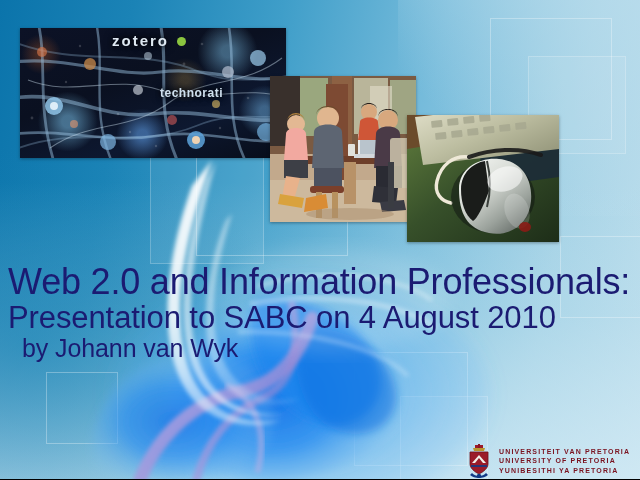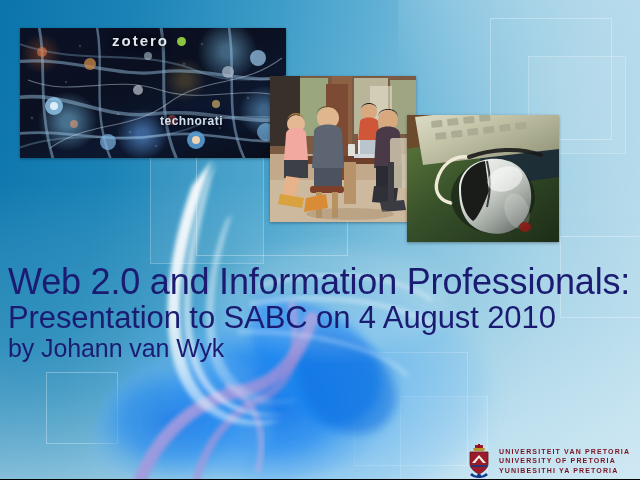--- a/index.html
+++ b/index.html
@@ -104,21 +104,21 @@
     letter-spacing: 1px;
     text-shadow: 0 0 5px rgba(0,0,0,.9), 0 0 10px rgba(0,0,0,.7);
     white-space: nowrap;
   }
   .net-label.zotero {
     left: 92px; top: 4px; font-size: 15px;
     letter-spacing: 2px;
   }
   .net-label.technorati {
     left: 140px; top: 58px; font-size: 12px;
-    color: #cfe0ee; letter-spacing: .5px; margin-top: 28px;
+    color: #cfe0ee; letter-spacing: .5px;
   }
   .zdot {
     display: inline-block;
     width: 9px; height: 9px;
     border-radius: 50%;
     background: #8bc53f;
     vertical-align: 2px;
     margin-left: 1px;
   }
 
@@ -152,20 +152,21 @@
     line-height: 31px;
     letter-spacing: -0.1px;
     white-space: nowrap;
   }
   .slide-sub2 {
     color: #1b1b72;
     font-size: 25px;
     line-height: 31px;
     letter-spacing: -0.1px;
     white-space: nowrap;
+    margin-left: 14px;
   }
 
   
   .logo {
     position: absolute;
     left: 466px;
     top: 443px;
     width: 168px;
     height: 36px;
     display: flex;

